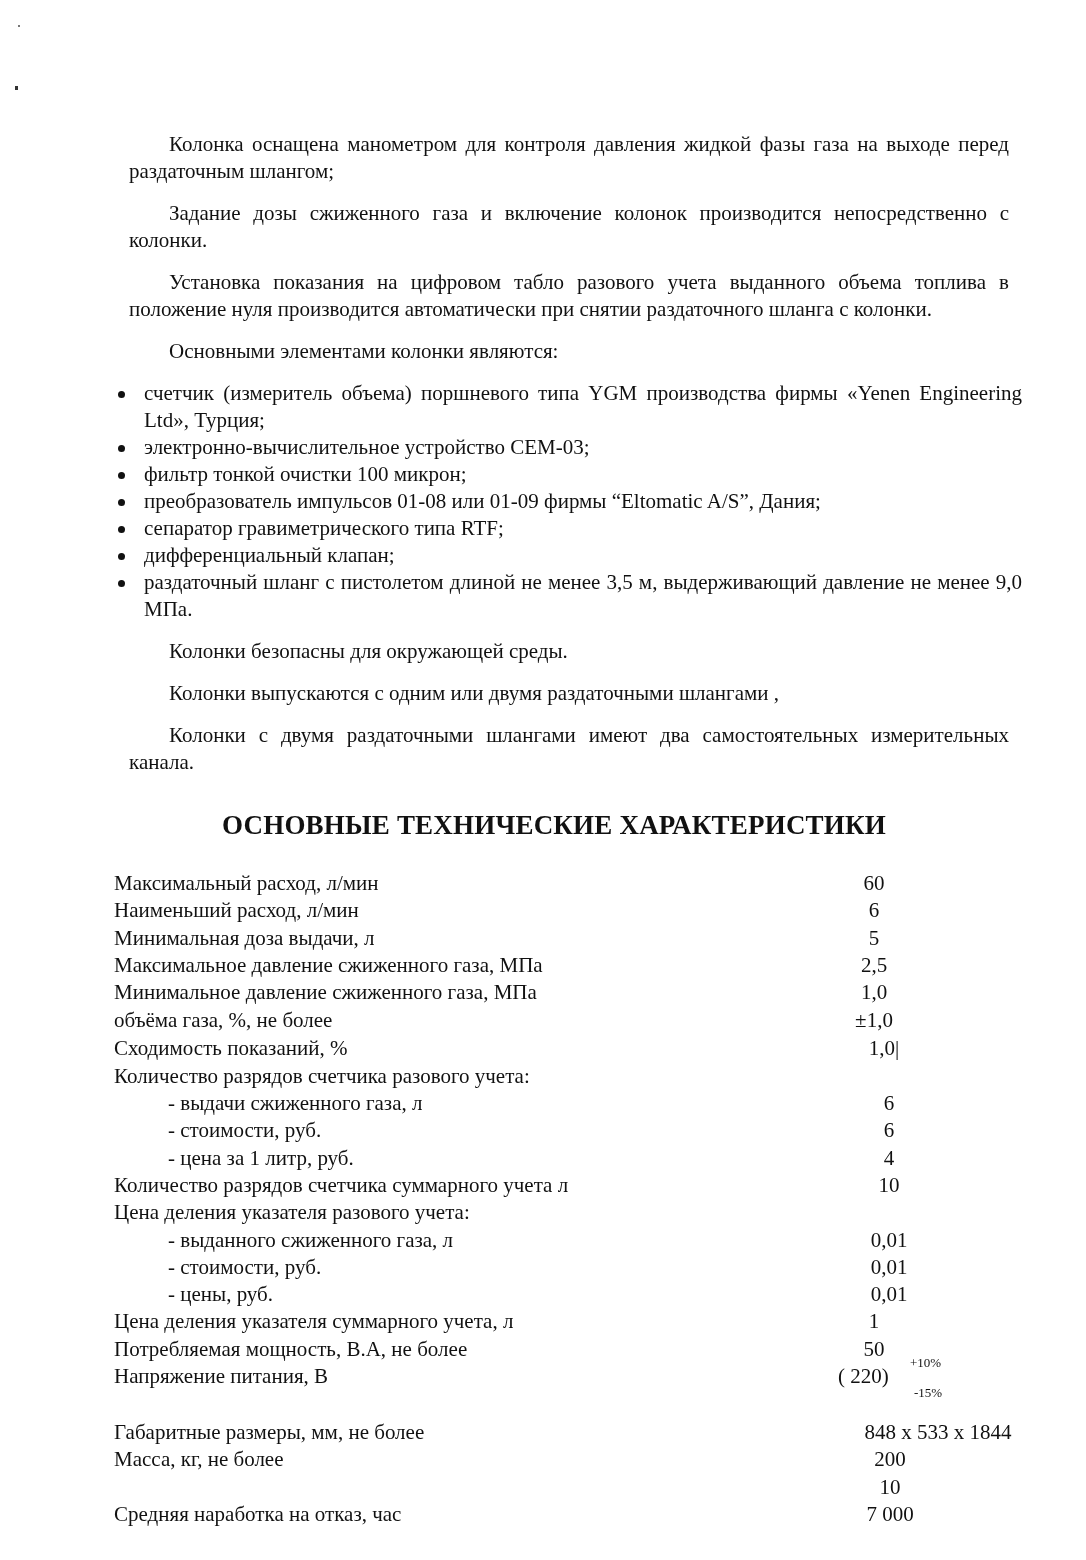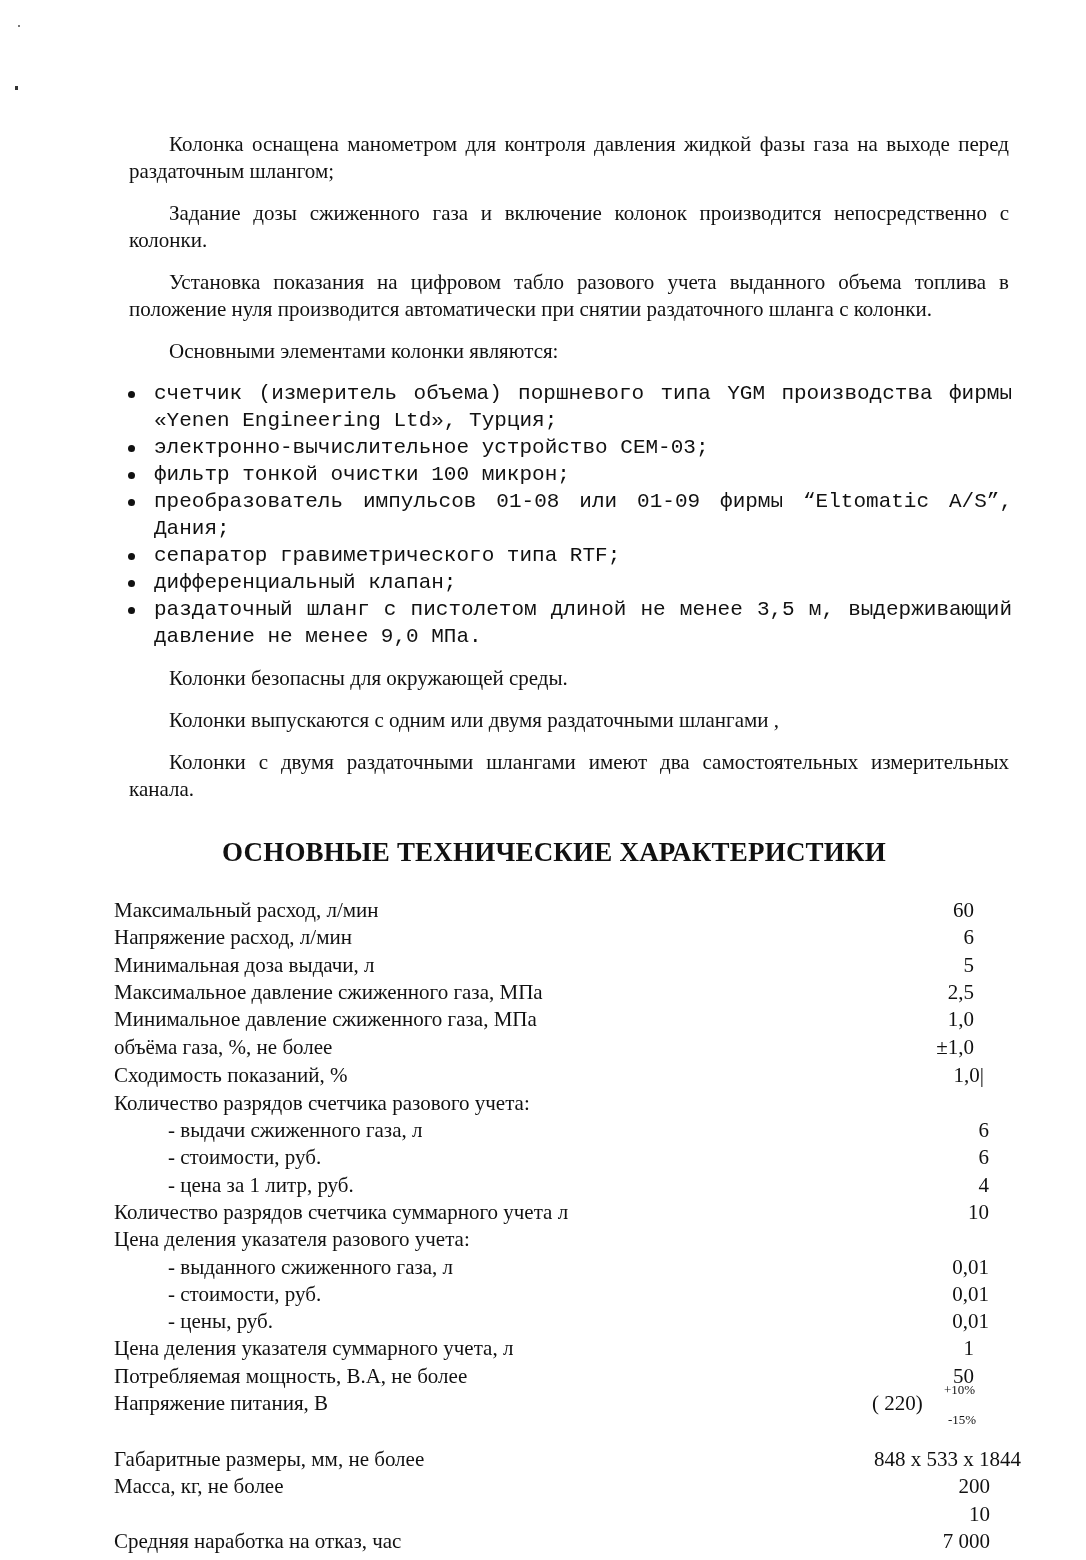--- a/index.html
+++ b/index.html
@@ -29,24 +29,23 @@
       top: 116px;
       width: 910px;
     }
     .para {
       margin: 15px;
       line-height: 27px;
       text-align: justify;
       text-indent: 40px;
     }
     ul.bullets {
-      margin: 12px;
+      margin: 2px;
       padding: 0;
       list-style: none;
-      font-family: Liberation Mono, monospace;
     }
     ul.bullets li {
       position: relative;
       padding-left: 28px;
       line-height: 27px;
       text-align: justify;
     }
     ul.bullets li .dot {
       position: absolute;
       left: 2px;
@@ -76,30 +75,30 @@
       position: absolute;
       left: 0;
       white-space: nowrap;
     }
     .spec-row.sub .label {
       left: 54px;
     }
     .spec-row .value {
       position: absolute;
       white-space: nowrap;
-      text-align: right;
+      text-align: center;
       width: 200px;
       left: 660px;
     }
     .spec-row.tall {
       height: 56px;
     }
     .voltage {
       position: absolute;
-      left: 758px;
+      left: 724px;
       top: 0;
       white-space: nowrap;
     }
     .voltage .sup {
       position: absolute;
       left: 72px;
       top: -8px;
       font-size: 13px;
       line-height: 16px;
     }
@@ -139,21 +138,21 @@
   <p class="para">Колонки с двумя раздаточными шлангами имеют два самостоятельных измерительных канала.</p>
 
   <h2 class="heading">ОСНОВНЫЕ ТЕХНИЧЕСКИЕ ХАРАКТЕРИСТИКИ</h2>
 
   <div class="specs">
     <div class="spec-row">
         <span class="label">Максимальный расход, л/мин</span>
         <span class="value">60</span>
       </div>
     <div class="spec-row">
-        <span class="label">Напряжение расход, л/мин</span>
+        <span class="label">Наименьший расход, л/мин</span>
         <span class="value">6</span>
       </div>
     <div class="spec-row">
         <span class="label">Минимальная доза выдачи, л</span>
         <span class="value">5</span>
       </div>
     <div class="spec-row">
         <span class="label">Максимальное давление сжиженного газа, МПа</span>
         <span class="value">2,5</span>
       </div>
@@ -218,21 +217,21 @@
       <span class="label">Напряжение питания, В</span>
       <span class="voltage">
         <span>( 220)</span>
         <span class="sup">+10%</span>
         <span class="sub">-15%</span>
       </span>
     </div>
 
     <div class="spec-row">
         <span class="label">Габаритные размеры, мм, не более</span>
-        <span class="value" style="left:707px">848 x 533 x 1844</span>
+        <span class="value" style="left:724px">848 x 533 x 1844</span>
       </div>
     <div class="spec-row">
         <span class="label">Масса, кг, не более</span>
         <span class="value" style="left:676px">200</span>
       </div>
     <div class="spec-row">
         <span class="value" style="left:676px">10</span>
       </div>
     <div class="spec-row">
         <span class="label">Средняя наработка на отказ, час</span>

